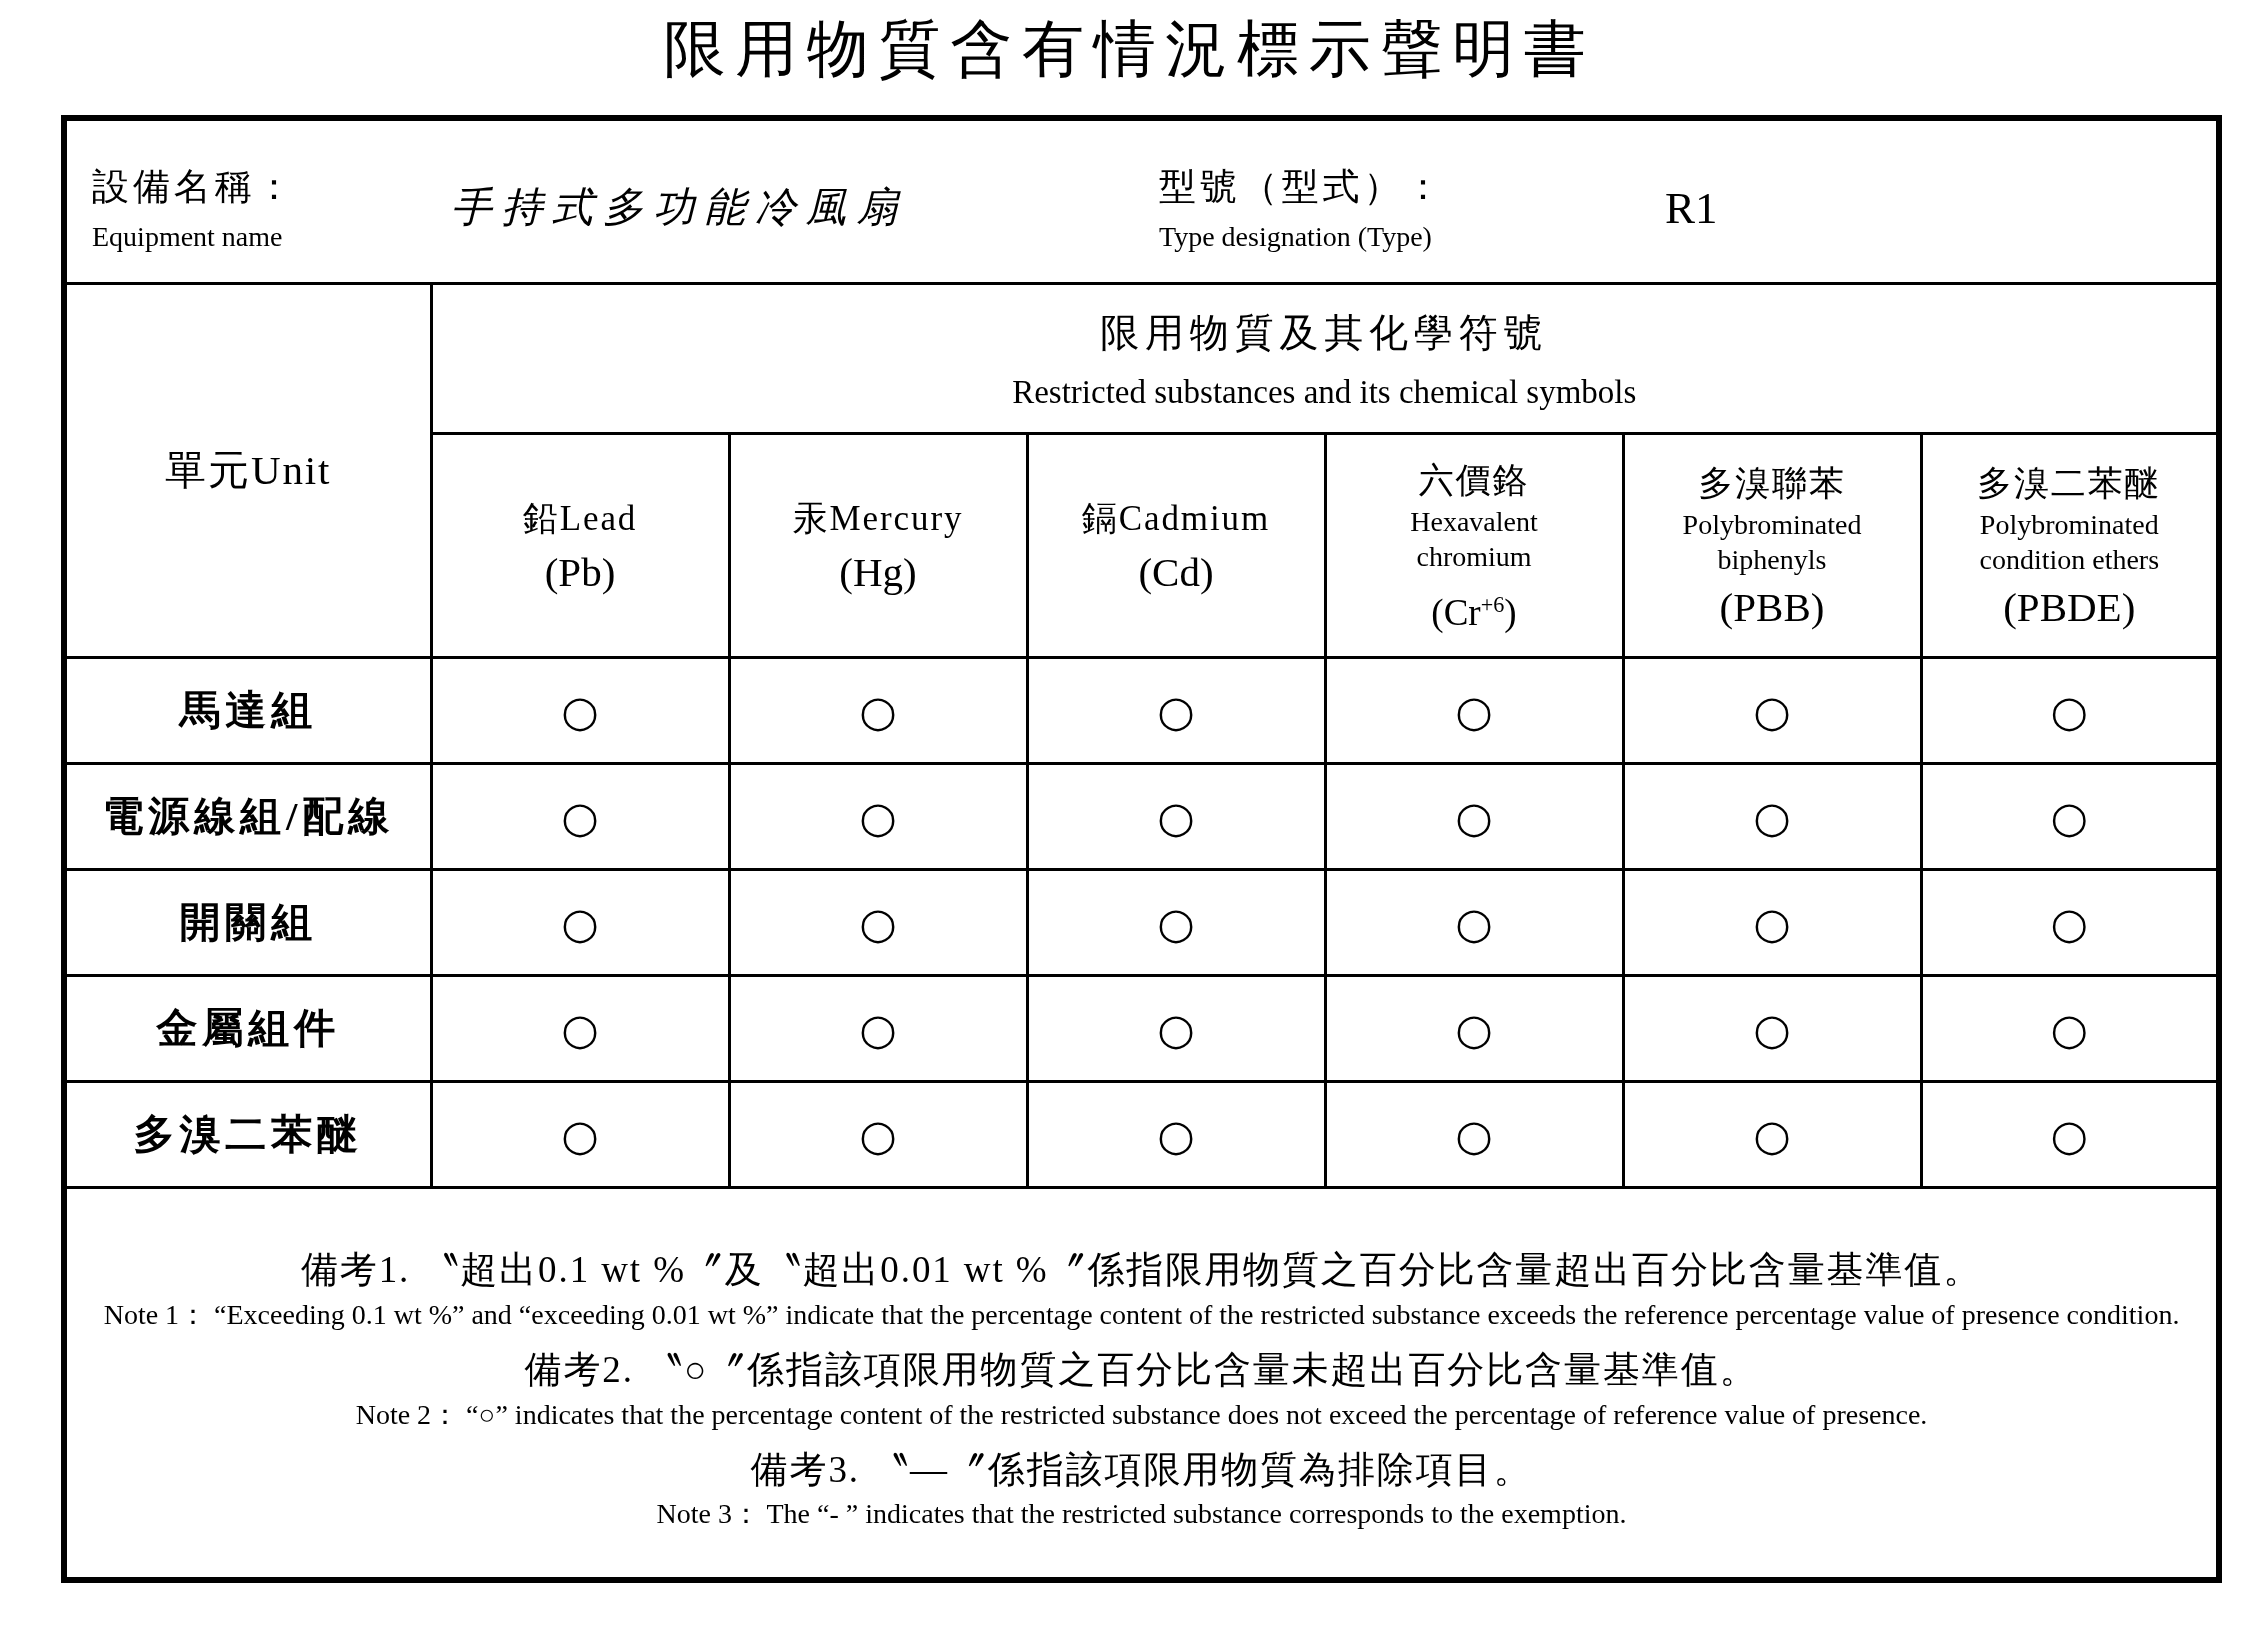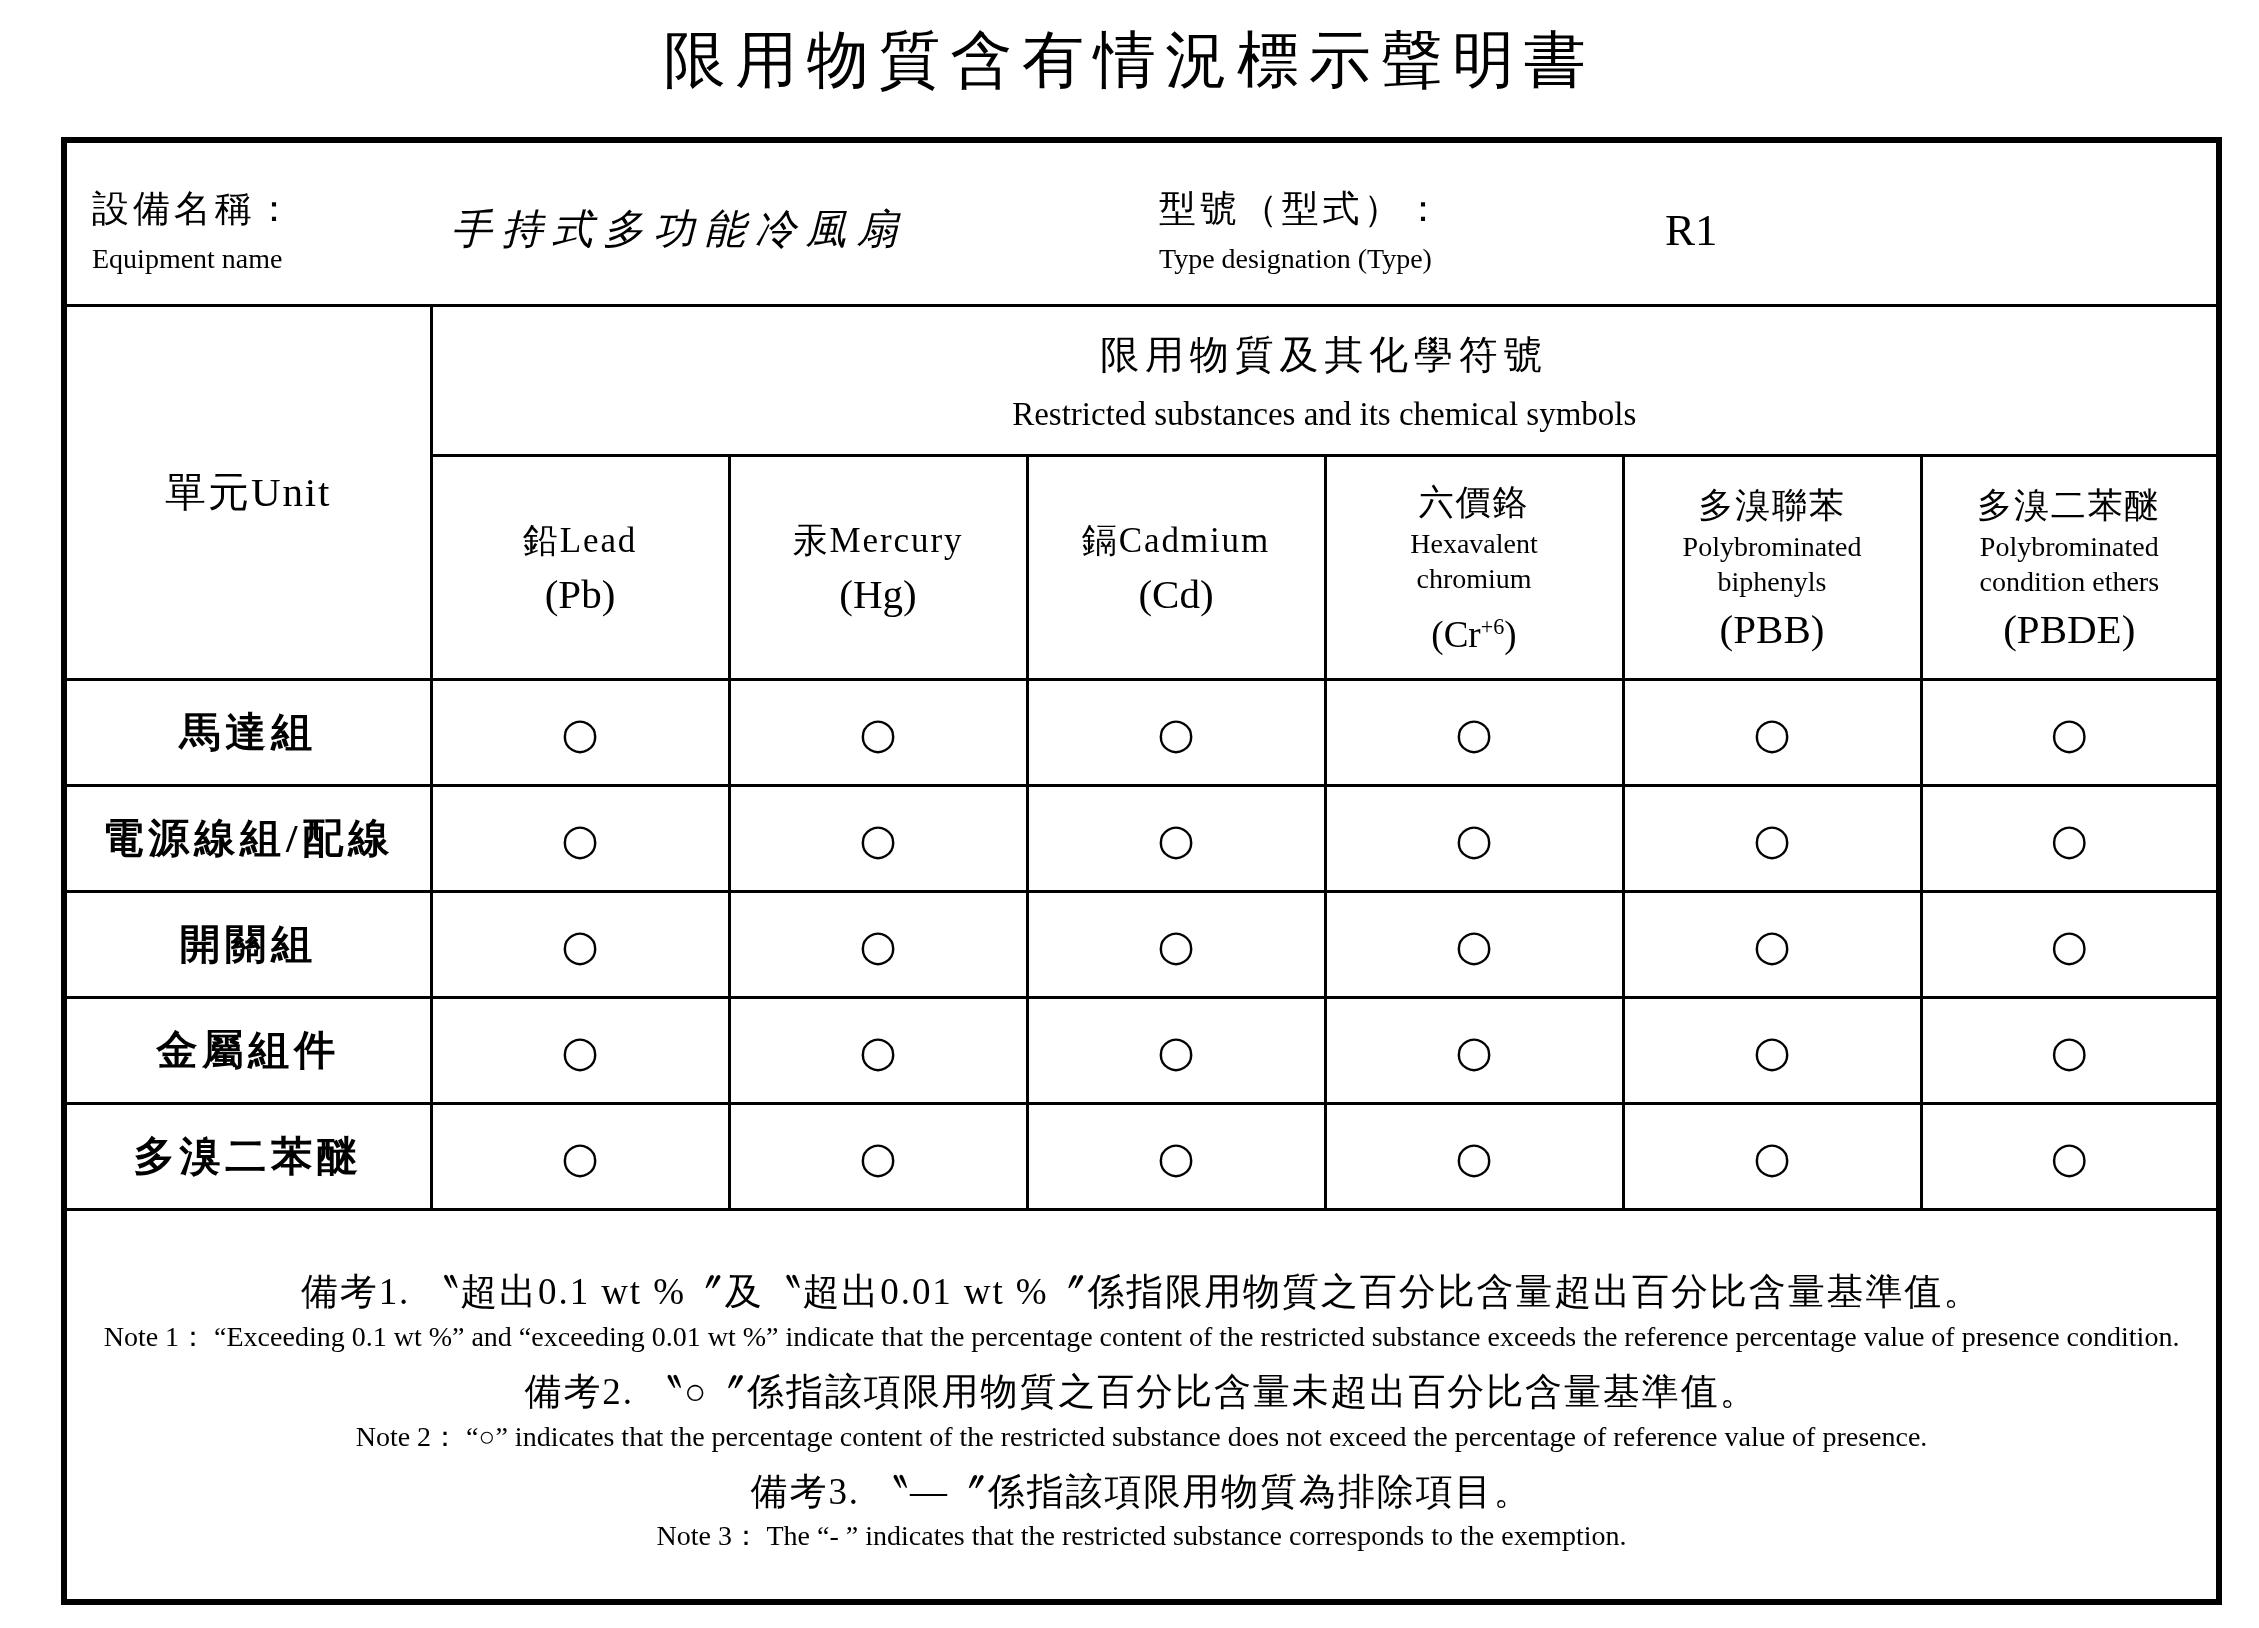--- a/index.html
+++ b/index.html
@@ -6,22 +6,22 @@
   body{
     width:2259px;height:1628px;
     font-family:"Liberation Serif","DejaVu Serif",serif;
     color:#000;
     -webkit-font-smoothing:antialiased;
   }
   .page-title{
     text-align:center;
     font-size:62px;
     letter-spacing:9.7px;
-    padding-top:18px;
-    margin:0 0 35px 0;
+    padding-top:7px;
+    margin:0 0 24px 0;
     font-weight:500;
   }
   table.decl{
     border-collapse:collapse;
     table-layout:fixed;
     width:2154px;
     margin-left:61px;
     border:6.8px solid #000;
   }
   table.decl td{

